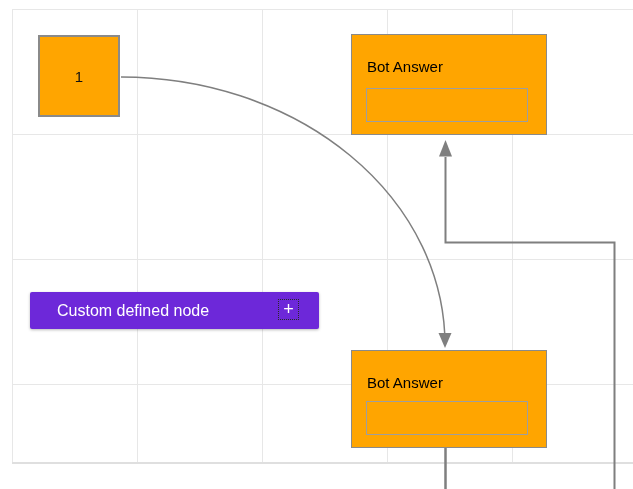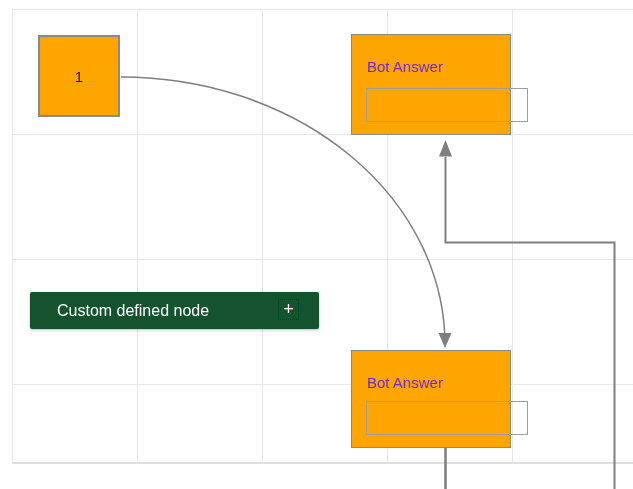--- a/index.html
+++ b/index.html
@@ -16,23 +16,23 @@
   .node { position: absolute; box-sizing: border-box; }
 
   #node-start {
     left: 38px; top: 35px; width: 82px; height: 82px;
     border: 2px solid #8a8a8a;
     display: flex; align-items: center; justify-content: center;
     font-size: 15px; color: #111111;
   }
 
   .bot-node {
-    left: 351px; width: 160px;
+    left: 351px; width: 196px;
     border: 1.5px solid #8a8a8a;
-    color: #6d28d9;
+    color: #000000;
   }
   #bot-answer-top { top: 34px; height: 101px; }
   #bot-answer-bottom { top: 350px; height: 98px; }
   .bot-title { position: absolute; left: 15px; top: 23px; font-size: 15px; }
   .bot-input {
     position: absolute; left: 14px; width: 162px; height: 34px;
     box-sizing: border-box;
     border: 1px solid #9e9e9e;
     background: transparent;
     outline: none; padding: 0 6px;
@@ -96,20 +96,20 @@
   <div class="node bot-node" id="bot-answer-top" style="background: rgb(255, 165, 0);">
     <span class="bot-title">Bot Answer</span>
     <input class="bot-input" type="text" value="" style="">
   </div>
 
   <div class="node bot-node" id="bot-answer-bottom" style="background: rgb(255, 165, 0);">
     <span class="bot-title">Bot Answer</span>
     <input class="bot-input" type="text" value="" style="">
   </div>
 
-  <div class="node" id="node-custom" style="background: #14532d;">
+  <div class="node" id="node-custom" style="background: #6d28d9;">
     <span class="custom-label">Custom defined node</span>
     <div id="add-node-button">
       <span class="plus-glyph">+</span>
     </div>
   </div>
 
 </div>
 
 </body></html>

